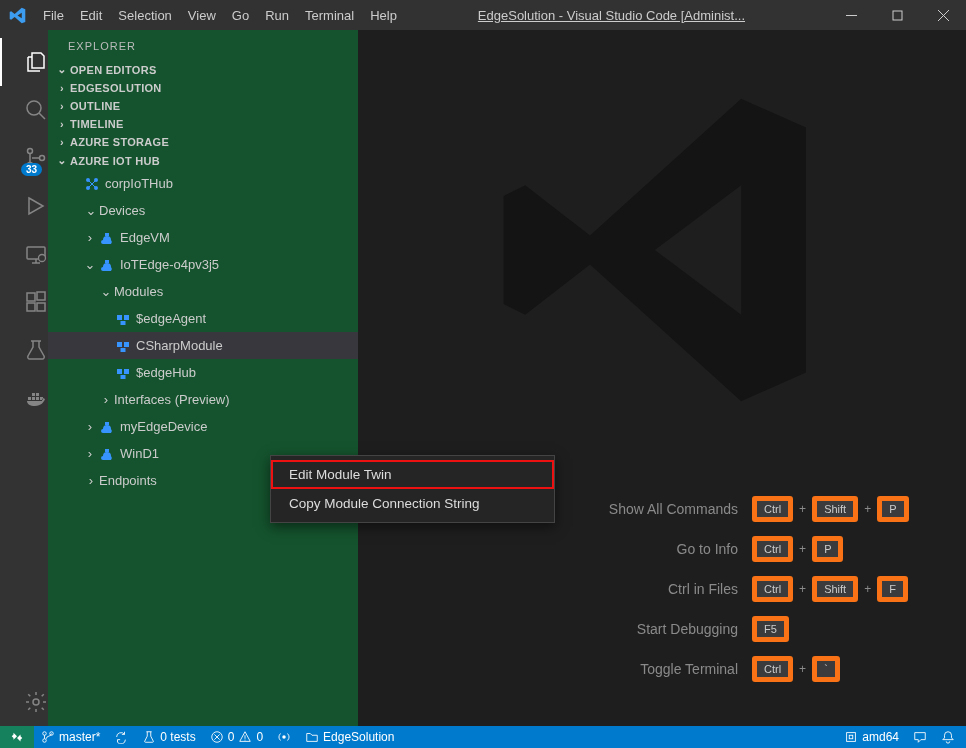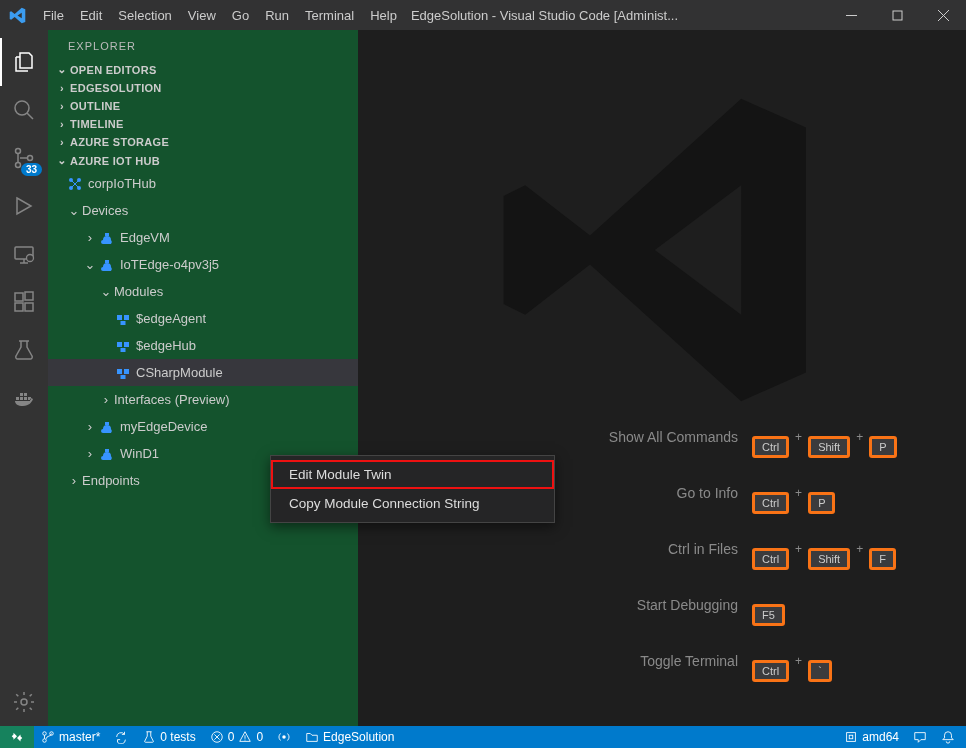--- a/index.html
+++ b/index.html
@@ -2,59 +2,59 @@
 <html><head>
 <meta charset="utf-8">
 <style>
 * { box-sizing: border-box; margin: 0; padding: 0; font-family: "Segoe UI", sans-serif; }
 html, body { width: 966px; height: 748px; overflow: hidden; background: #1e1e1e; color: #ccc; }
 
 
 .titlebar { height: 30px; background: #323233; display: flex; align-items: center; font-size: 13px; color: #ccc; }
 .titlebar .logo { width: 35px; display: flex; justify-content: center; }
 .titlebar .menu-item { padding: 0 8px; cursor: default; }
-.titlebar .title { flex: 1; color: #ccc; white-space: nowrap; overflow: hidden; text-overflow: ellipsis; padding: 0 6px; }
+.titlebar .title { flex: 1; text-align: center; color: #ccc; white-space: nowrap; overflow: hidden; text-overflow: ellipsis; padding: 0 6px; text-decoration: underline; }
 .titlebar .win-controls { display: flex; margin-left: 10px; }
 .titlebar .win-btn { width: 46px; height: 30px; display: flex; align-items: center; justify-content: center; }
 
 
 .main { display: flex; height: calc(100% - 30px - 22px); }
 
 
 .activitybar { width: 48px; background: #333333; display: flex; flex-direction: column; align-items: center; padding-top: 8px; position: relative; }
-.activitybar .act-icon { width: 48px; height: 48px; display: flex; align-items: center; justify-content: center; color: #858585; position: relative; }
+.activitybar .act-icon { width: 48px; height: 48px; display: flex; align-items: center; justify-content: flex-end; color: #858585; position: relative; }
 .activitybar .act-icon.active { color: #fff; }
 .activitybar .act-icon.active::before { content: ""; position: absolute; left: 0; top: 0; bottom: 0; width: 2px; background: #fff; }
 .activitybar .spacer { flex: 1; }
 .badge { position: absolute; bottom: 6px; right: 6px; background: #007acc; color: #fff; border-radius: 10px; font-size: 10px; padding: 1px 5px; font-weight: 600; }
 
 
 .sidebar { width: 310px; background: #14532d; display: flex; flex-direction: column; font-size: 13px; }
 .sidebar-title { padding: 10px 20px 8px 20px; font-size: 11px; letter-spacing: 1px; color: #bbb; }
 .section-header { display: flex; align-items: center; padding: 3px 6px; font-weight: 700; font-size: 11px; color: #ccc; cursor: default; letter-spacing: .3px; }
 .section-header .chev { width: 16px; display: inline-flex; justify-content: center; }
 .tree-row { display: flex; align-items: center; height: 27px; padding-left: 8px; color: #ccc; cursor: default; white-space: nowrap; }
 .tree-row.selected { background: #37373d; }
 .tree-row .chev { width: 16px; display: inline-flex; justify-content: center; color: #ccc; }
 .tree-row .ticon { width: 18px; display: inline-flex; justify-content: center; margin-right: 4px; }
-.indent-1 { padding-left: 18px; }
+.indent-1 { padding-left: 35px; }
 .indent-2 { padding-left: 34px; }
 .indent-3 { padding-left: 50px; }
 .indent-4 { padding-left: 66px; }
 .blue-icon { color: #3794ff; }
 
 
 .editor { flex: 1; background: #1e1e1e; position: relative; display: flex; flex-direction: column; }
 .watermark { position: absolute; top: 40px; left: 50%; transform: translateX(-50%); opacity: 1; }
 .watermark svg { width: 360px; height: 360px; }
 .shortcut-list { position: absolute; bottom: 30px; left: 50%; transform: translateX(-50%); width: 500px; }
 .shortcut-row { display: flex; align-items: center; justify-content: flex-end; gap: 14px; margin: 14px 0; }
 .shortcut-label { color: #8a8a8a; font-size: 14px; width: 260px; text-align: right; }
 .keys { display: flex; align-items: center; gap: 6px; color: #8a8a8a; font-size: 12px; width: 160px; }
-.key { background: #3b3b3d; border: 3px solid #f97316; border-radius: 3px; padding: 2px 7px; color: #ccc; font-size: 11px; margin-top: 20px; }
+.key { background: #3b3b3d; border: 5px solid #f97316; border-radius: 3px; padding: 2px 7px; color: #ccc; font-size: 11px; }
 
 
 .context-menu { position: absolute; left: 270px; top: 455px; width: 285px; background: #252526; border: 1px solid #444; box-shadow: 0 4px 12px rgba(0,0,0,.5); z-index: 50; padding: 4px 0; }
 .context-item { padding: 7px 18px; color: #ddd; font-size: 13.5px; cursor: default; }
 .context-item.highlighted { outline: 2px solid #e11; outline-offset: -2px; }
 
 
 .statusbar { height: 22px; background: #007acc; color: #fff; display: flex; align-items: center; font-size: 12px; padding: 0 4px; }
 .statusbar .sb-item { display: flex; align-items: center; gap: 4px; padding: 0 7px; height: 22px; }
 .statusbar .sb-left { display: flex; }
@@ -237,39 +237,39 @@
     <div class="tree-row indent-4">
       <span class="ticon blue-icon">
         <svg width="16" height="16" viewBox="0 0 16 16">
             <rect x="2" y="4" width="5" height="5" fill="#3794ff"></rect>
             <rect x="9" y="4" width="5" height="5" fill="#3794ff"></rect>
             <rect x="5.5" y="10" width="5" height="4" fill="#3794ff"></rect>
           </svg>
       </span>
       <span>$edgeAgent</span>
     </div>
-    <div class="tree-row indent-4">
+    <div class="tree-row indent-4 selected">
       <span class="ticon blue-icon">
         <svg width="16" height="16" viewBox="0 0 16 16">
             <rect x="2" y="4" width="5" height="5" fill="#3794ff"></rect>
             <rect x="9" y="4" width="5" height="5" fill="#3794ff"></rect>
             <rect x="5.5" y="10" width="5" height="4" fill="#3794ff"></rect>
           </svg>
       </span>
-      <span>$edgeHub</span>
-    </div>
-    <div class="tree-row indent-4 selected">
+      <span>CSharpModule</span>
+    </div>
+    <div class="tree-row indent-4">
       <span class="ticon blue-icon">
         <svg width="16" height="16" viewBox="0 0 16 16">
             <rect x="2" y="4" width="5" height="5" fill="#3794ff"></rect>
             <rect x="9" y="4" width="5" height="5" fill="#3794ff"></rect>
             <rect x="5.5" y="10" width="5" height="4" fill="#3794ff"></rect>
           </svg>
       </span>
-      <span>CSharpModule</span>
+      <span>$edgeHub</span>
     </div>
 
     <div class="tree-row indent-3">
       <span class="chev">›</span>
       <span>Interfaces (Preview)</span>
     </div>
 
     <div class="tree-row indent-2">
       <span class="chev">›</span>
       <span class="ticon blue-icon">

